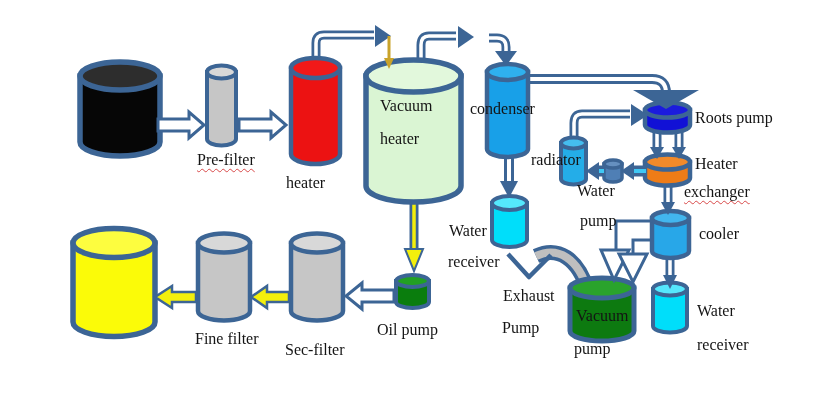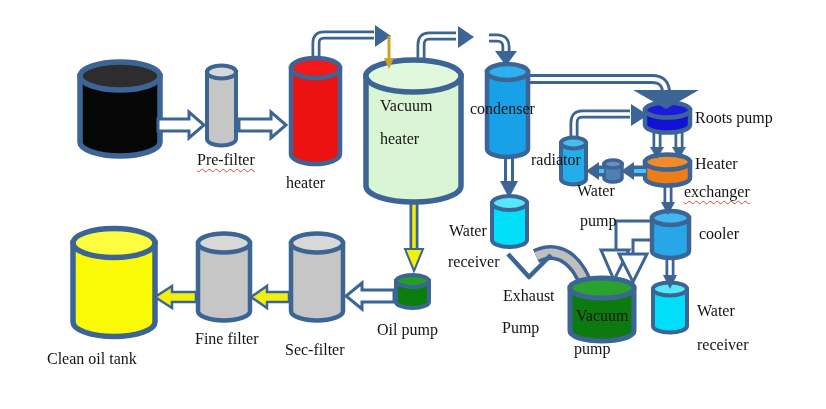--- a/index.html
+++ b/index.html
@@ -194,21 +194,20 @@
   <div class="lbl center" style="left:470px;top:99px;width:72px;">condenser</div>
   <div class="lbl" style="left:449px;top:221px;">Water</div>
   <div class="lbl" style="left:448px;top:252px;">receiver</div>
   <div class="lbl" style="left:503px;top:286px;">Exhaust</div>
   <div class="lbl" style="left:502px;top:318px;">Pump</div>
   <div class="lbl" style="left:576px;top:306px;">Vacuum</div>
   <div class="lbl" style="left:574px;top:339px;">pump</div>
   <div class="lbl center" style="left:377px;top:320px;width:68px;">Oil pump</div>
   <div class="lbl center" style="left:285px;top:340px;width:68px;">Sec-filter</div>
   <div class="lbl center" style="left:195px;top:329px;width:70px;">Fine filter</div>
-  <div class="lbl center" style="left:47px;top:349px;width:104px;">Clean oil tank</div>
   <div class="lbl" style="left:695px;top:108px;">Roots pump</div>
   <div class="lbl" style="left:695px;top:154px;">Heater</div>
   <div class="lbl" style="left:678px;top:182px;"><span class="squiggle">exchanger</span></div>
   <div class="lbl" style="left:699px;top:224px;">cooler</div>
   <div class="lbl" style="left:697px;top:301px;">Water</div>
   <div class="lbl" style="left:697px;top:335px;">receiver</div>
   <div class="lbl" style="left:531px;top:150px;">radiator</div>
   <div class="lbl" style="left:577px;top:181px;">Water</div>
   <div class="lbl" style="left:580px;top:211px;">pump</div>
 </div>

